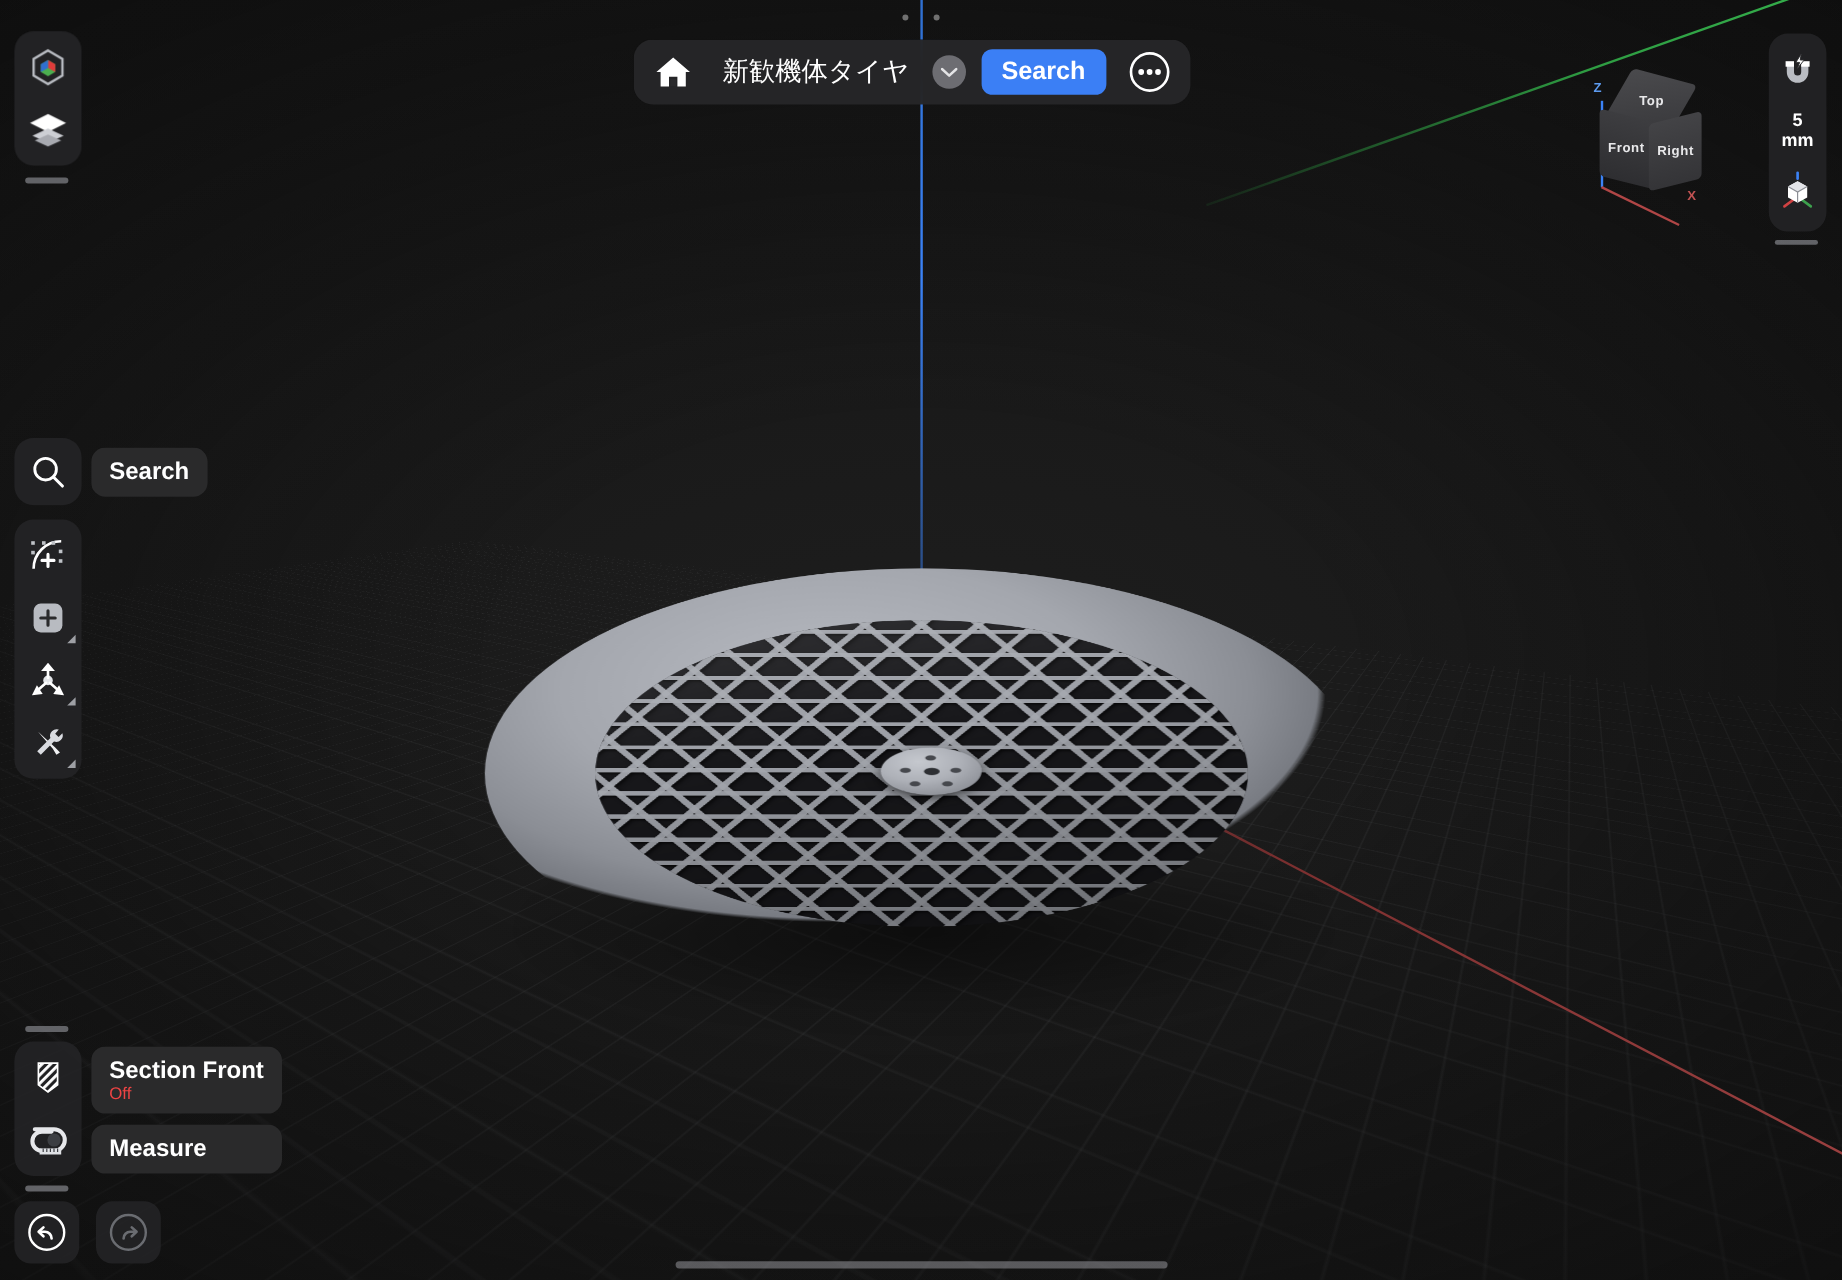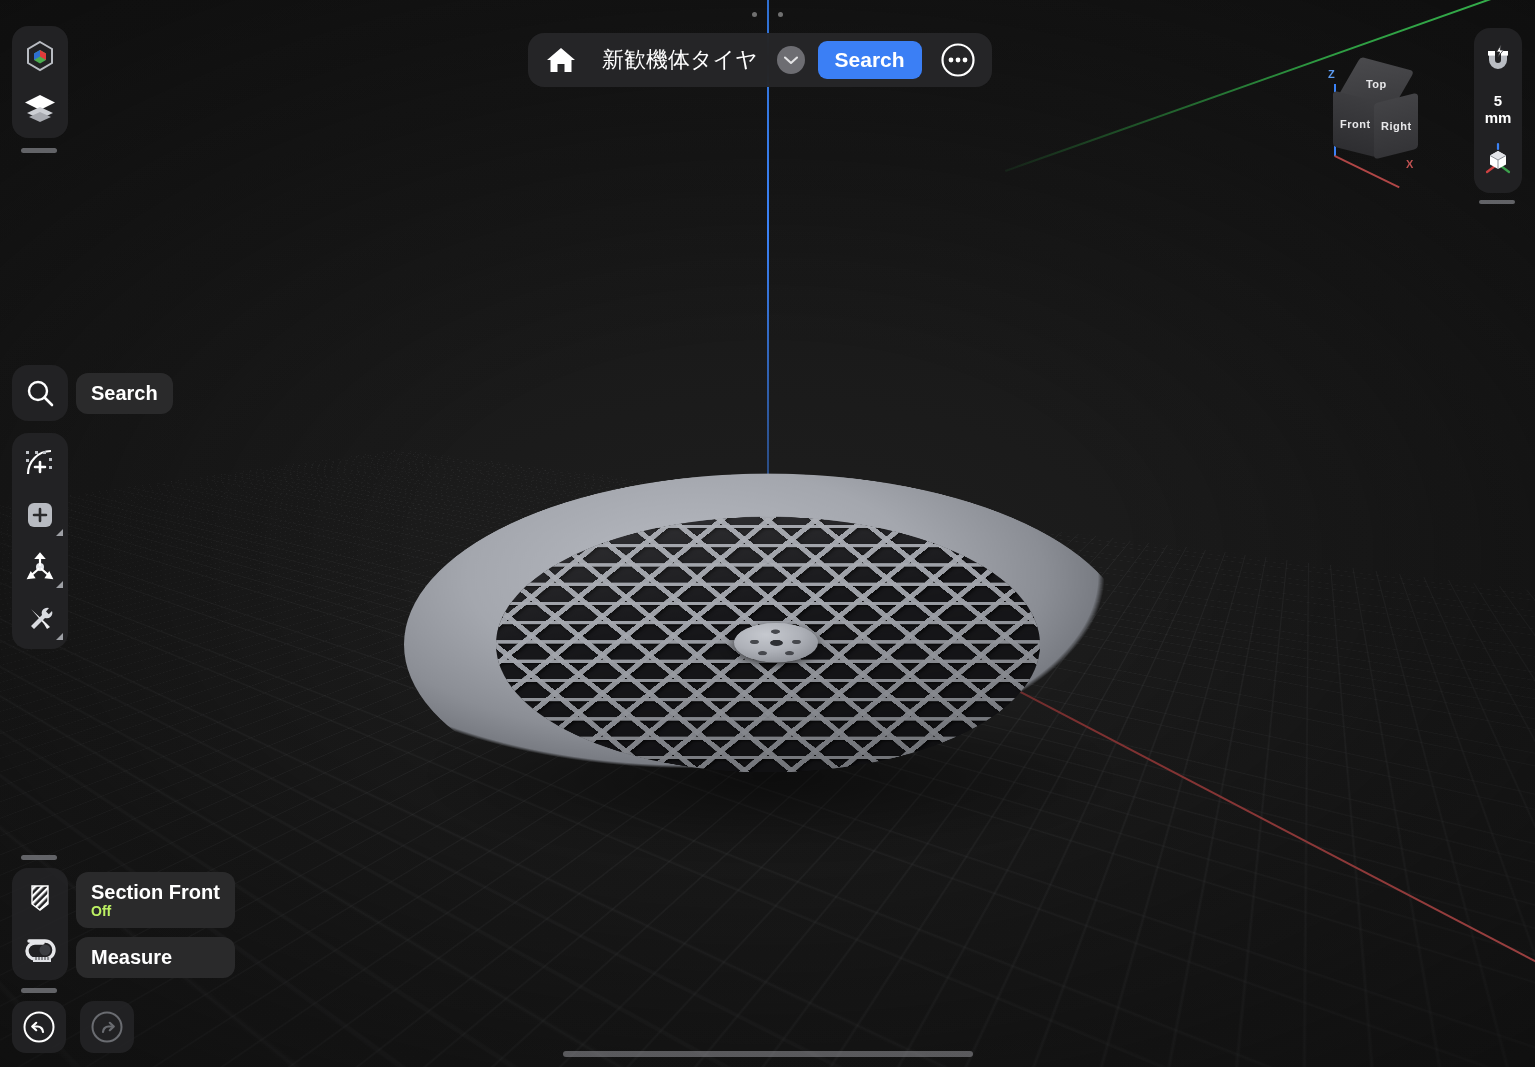--- a/index.html
+++ b/index.html
@@ -141,21 +141,21 @@
   .pill {
     background: rgba(44,44,46,0.92);
     border-radius: 12px;
     color: #fff;
     font-size: 20px;
     font-weight: 700;
     padding: 9px 15px;
     white-space: nowrap;
     backdrop-filter: blur(14px);
   }
-  .pill-sub { font-size: 14px; font-weight: 700; color: #bef264; margin-top: -1px; }
+  .pill-sub { font-size: 14px; font-weight: 400; color: #ef4444; margin-top: -1px; }
   .icon-btn {
     width: 56px; height: 52px;
     display: flex; align-items: center; justify-content: center;
     position: relative;
   }
   .icon-btn svg { display: block; }
   .corner-tri {
     position: absolute; right: 5px; bottom: 5px;
     width: 0; height: 0;
     border-left: 7px solid transparent;

